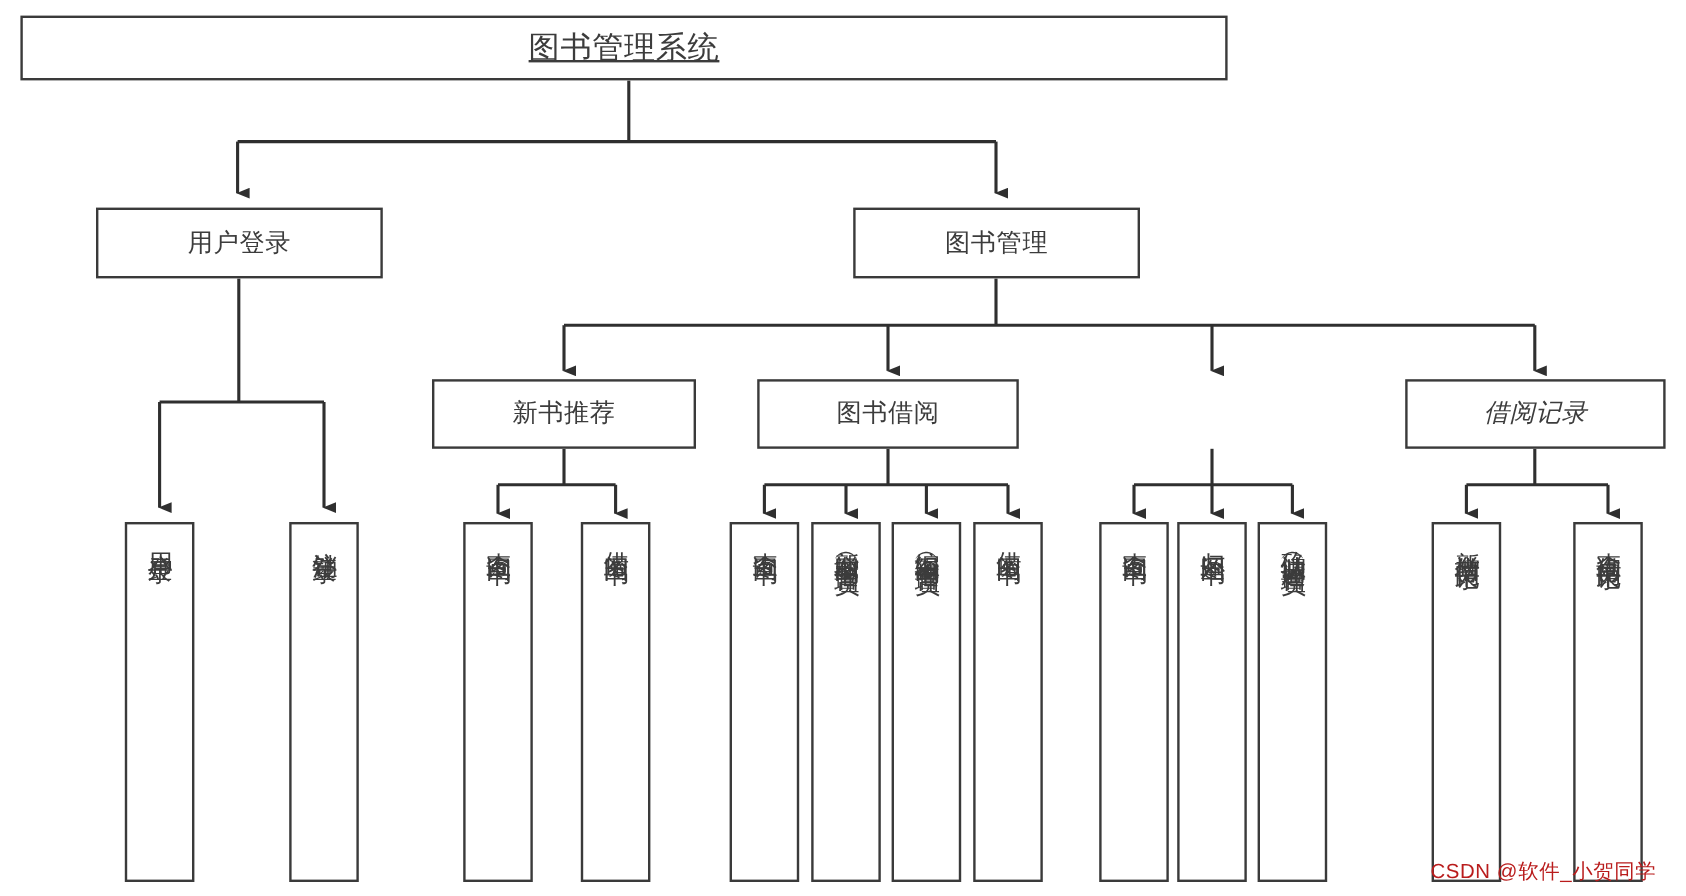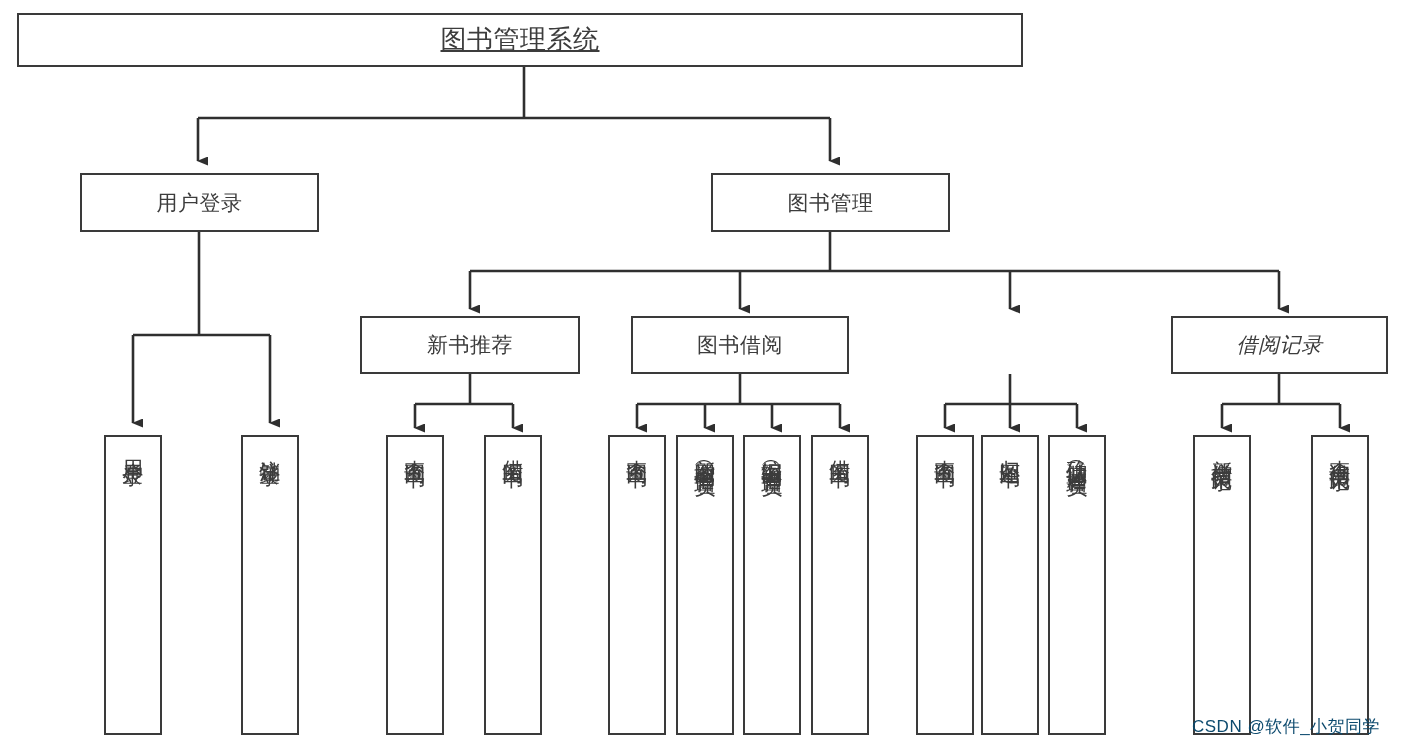--- a/index.html
+++ b/index.html
@@ -60,21 +60,21 @@
     writing-mode: vertical-rl;
     text-orientation: upright;
     font-size: 21px;
     line-height: 1.02;
     letter-spacing: 2.5px;
     white-space: nowrap;
     color: #3c3c3c;
   }
   .watermark {
     position: absolute;
-    color: #0c4a6e;
+    color: #b91c1c;
     font-size: 17px;
     white-space: nowrap;
     letter-spacing: 0.5px;
     font-family: "Liberation Sans", "DejaVu Sans", sans-serif;
   }
 </style>
 </head>
 <body>
 
 <div id="diagram">

